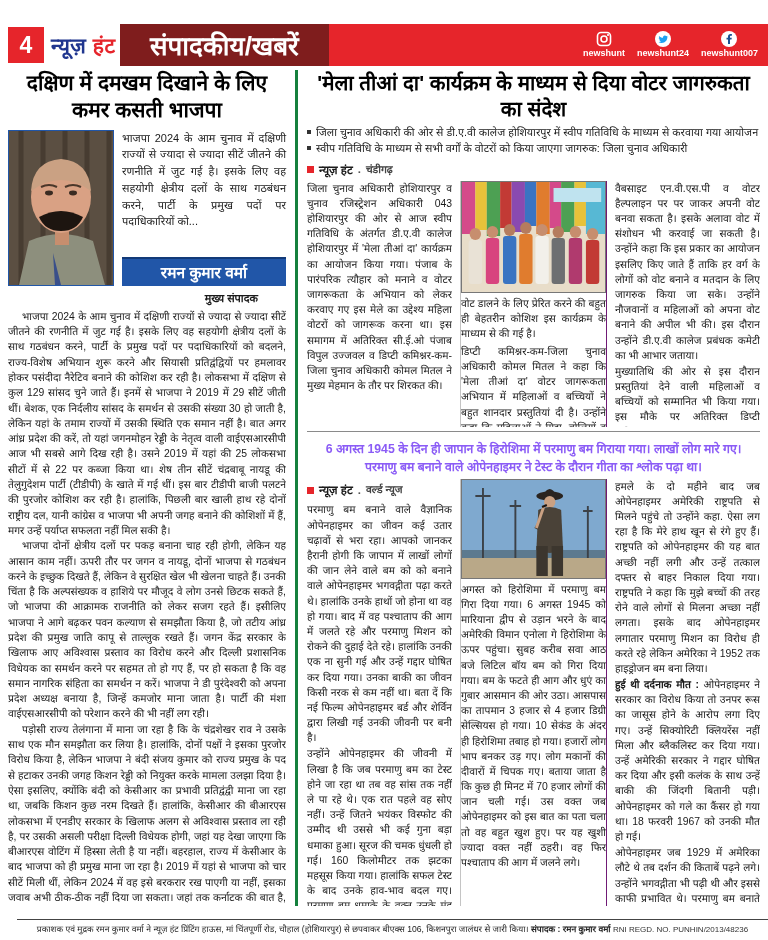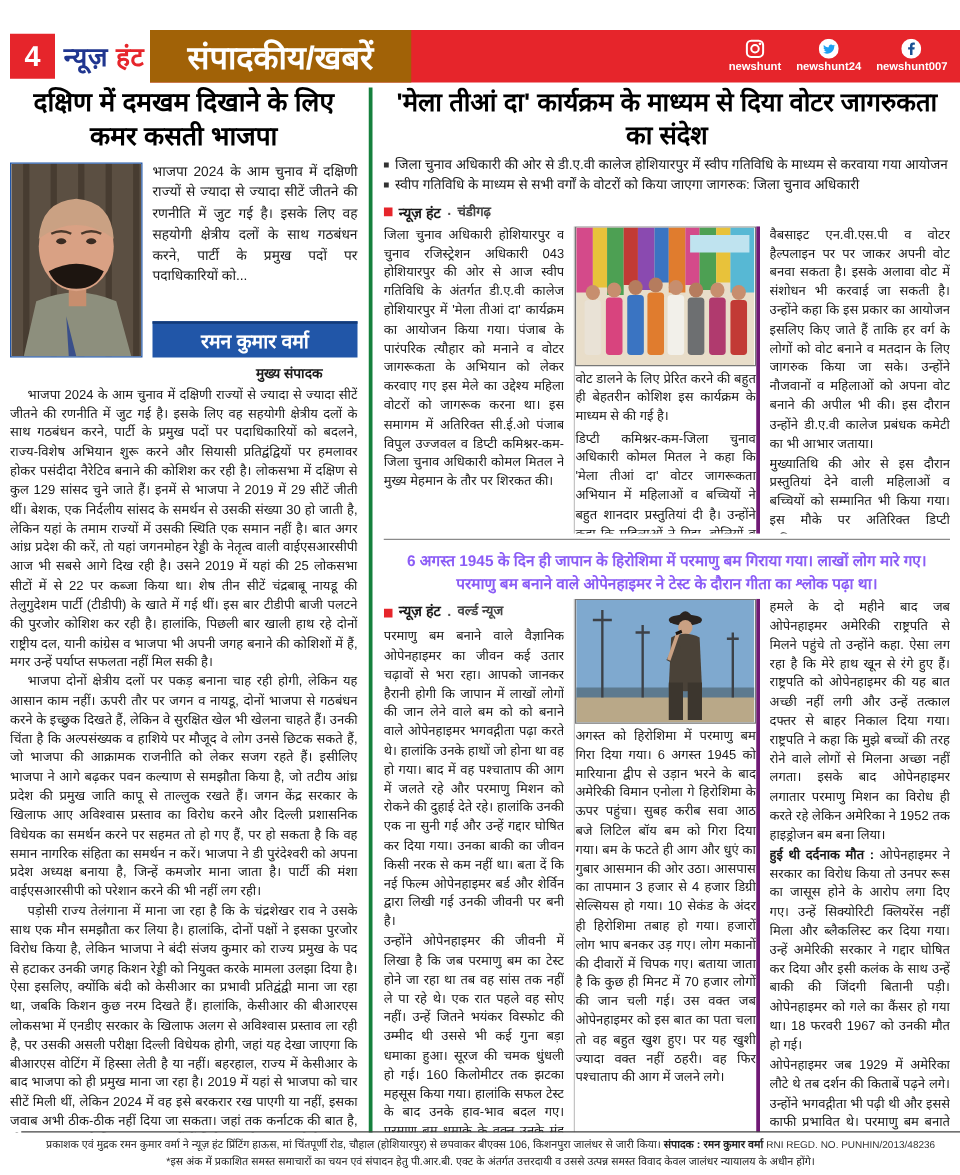--- a/index.html
+++ b/index.html
@@ -10,21 +10,21 @@
     overflow:hidden; margin:0 auto;
   }
   
   .header { position:absolute; top:24px; left:0; right:0; height:42px; display:flex; }
   .header-left { width:120px; background:#fff; display:flex; align-items:center; gap:7px; padding-left:8px; }
   .page-num { width:36px; height:36px; background:#e6252b; color:#fff; font-weight:bold; font-size:23px; display:flex; align-items:center; justify-content:center; }
   .logo { font-weight:bold; font-size:21px; letter-spacing:0.5px; white-space:nowrap; }
   .logo .l1 { color:#20368f; } .logo .l2 { color:#e6252b; }
   .header-right { flex:1; background:#e6252b; display:flex; align-items:stretch; color:#fff; }
   .dateline { font-size:9.5px; font-weight:bold; padding:7px 6px 0 8px; line-height:1.35; width:108px; letter-spacing:0.2px; }
-  .section-banner { background:#a16207; color:#fff; font-weight:bold; font-size:26px; padding:0 30px; display:flex; align-items:center; white-space:nowrap; }
+  .section-banner { background:#7f1d1d; color:#fff; font-weight:bold; font-size:26px; padding:0 30px; display:flex; align-items:center; white-space:nowrap; }
   .social { flex:1; display:flex; justify-content:flex-end; align-items:center; gap:12px; padding-right:10px;border-radius:13px; }
   .social-item { display:flex; flex-direction:column; align-items:center; font-size:9px; font-weight:bold; line-height:1.2; }
   .social-item svg { display:block; margin-bottom:1px; }
   
   .main { position:absolute; top:70px; left:8px; right:8px; bottom:34px; display:flex; }
   .col-left { width:290px; padding-right:9px; border-right:3px solid #15803d; display:flex; flex-direction:column; }
   .col-right { flex:1; padding-left:9px; display:flex; flex-direction:column; }
   
   .edit-headline { font-size:21px; line-height:1.28; text-align:center; font-weight:bold; color:#000; margin-bottom:6px; }
   .media-row { display:flex; margin-bottom:2px; }
@@ -39,21 +39,21 @@
   
   .bullets { margin:3px 0 2px; }
   .bullet-line { display:flex; font-size:10.8px; line-height:1.5; }
   .bullet-sq { width:4px; height:4px; background:#333; flex:none; margin:6px 5px 0 0; }
   .byline { display:flex; align-items:center; gap:5px; font-size:11.5px; font-weight:bold; margin:3px 0 4px; }
   .red-sq { width:7px; height:7px; background:#e6252b; flex:none; }
   .byline .dot { color:#555; } .byline .place { font-weight:bold; color:#444; font-size:10.5px; }
   .cols3 { display:flex; gap:0; flex:1; overflow:hidden; }
   .c { flex:1; font-size:10.4px; line-height:1.46; text-align:justify; overflow:hidden; }
   .c p + p { margin-top:1px; }
-  .c.mid { border-left:1px solid #c4c4c4; border-right:3px solid #701a75; padding:0 0; margin:0 8px; }
+  .c.mid { border-left:1px solid #c4c4c4; border-right:1px solid #701a75; padding:0 0; margin:0 8px; }
   .lead { font-weight:bold; }
   
   .article-voter { height:362px; overflow:hidden; display:flex; flex-direction:column; border-bottom:1px solid #8a8a8a; padding-bottom:4px; }
   .voter-headline { font-size:20.5px; font-weight:bold; line-height:1.25; text-align:center; color:#000; }
   .event-photo { width:100%; height:112px; border:1px solid #777; margin-bottom:3px; }
   .event-photo svg { display:block; }
   .caption { font-size:10.4px; line-height:1.45; text-align:justify; margin-bottom:3px; }
   
   .article-opp { flex:1; overflow:hidden; display:flex; flex-direction:column; padding-top:5px; }
   .opp-headline { font-size:23px; font-weight:bold; line-height:1.3; text-align:center; color:#000; }
@@ -281,16 +281,15 @@
 
     </div>
   </div>
 
   <div class="footer">
     <div>
       <span>प्रकाशक एवं मुद्रक रमन कुमार वर्मा ने न्यूज़ हंट प्रिंटिंग हाऊस, मां चिंतपूर्णी रोड, चौहाल (होशियारपुर) से छपवाकर बीएक्स 106, किशनपुरा जालंधर से जारी किया।</span>
       <span class="b">संपादक : रमन कुमार वर्मा</span>
       <span class="rni">RNI REGD. NO. PUNHIN/2013/48236</span>
     </div>
-    <div>*इस अंक में प्रकाशित समस्त समाचारों का चयन एवं संपादन हेतु पी.आर.बी. एक्ट के अंतर्गत उत्तरदायी व उससे उत्पन्न समस्त विवाद केवल जालंधर न्यायालय के अधीन होंगे।</div>
   </div>
 
 </div>
 
 </body></html>

